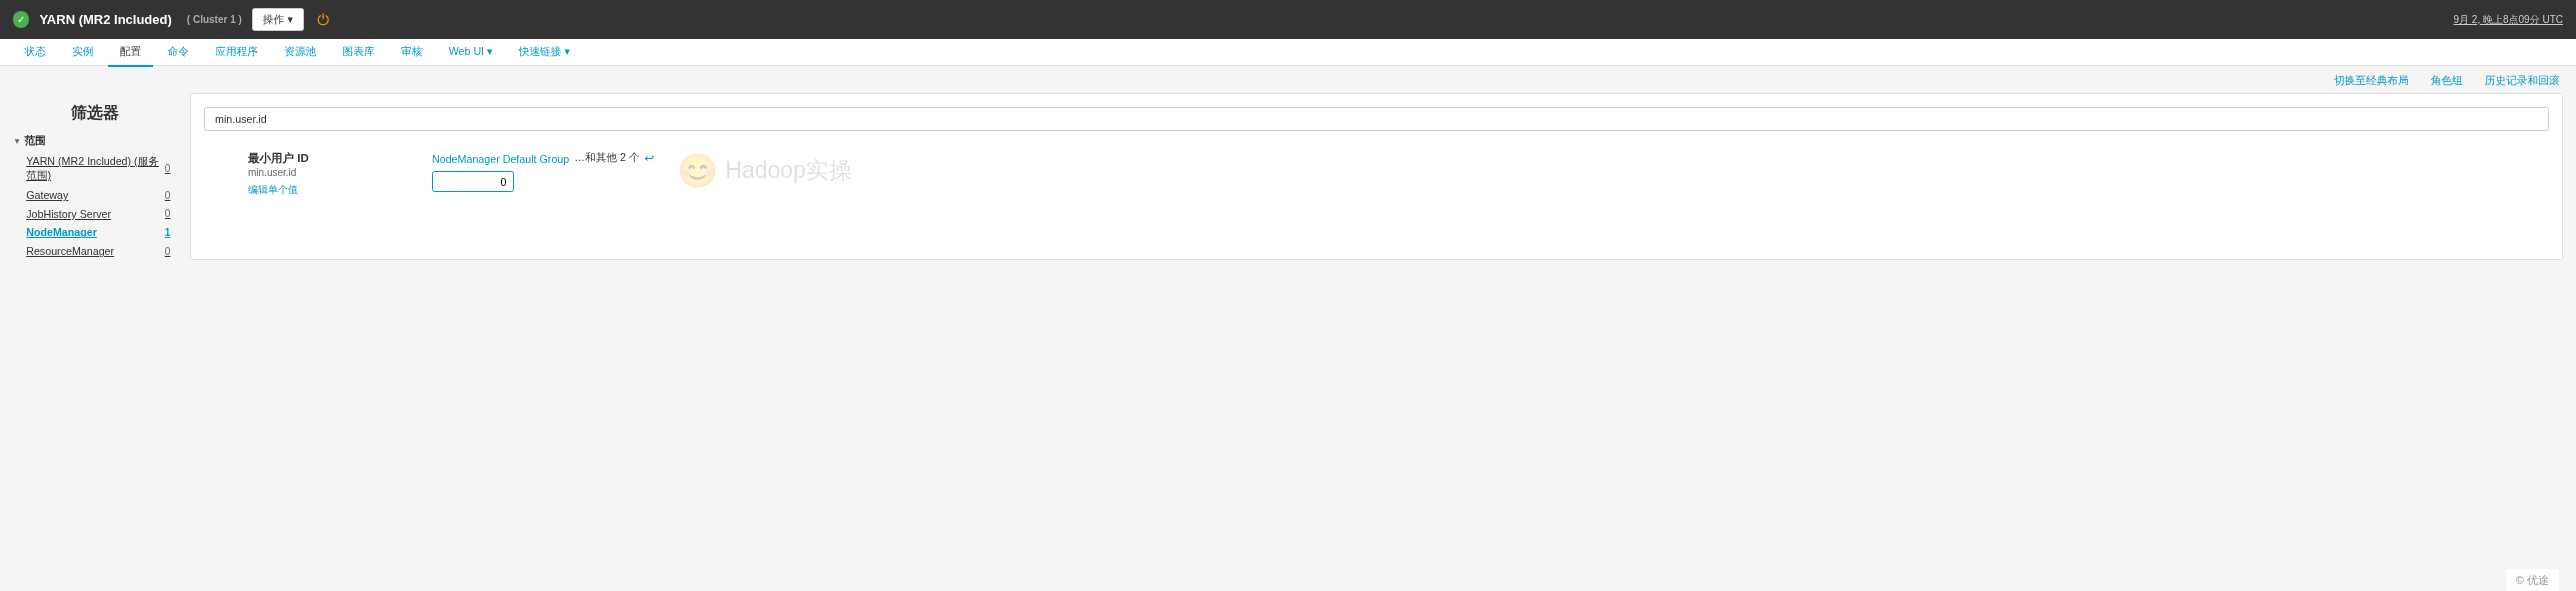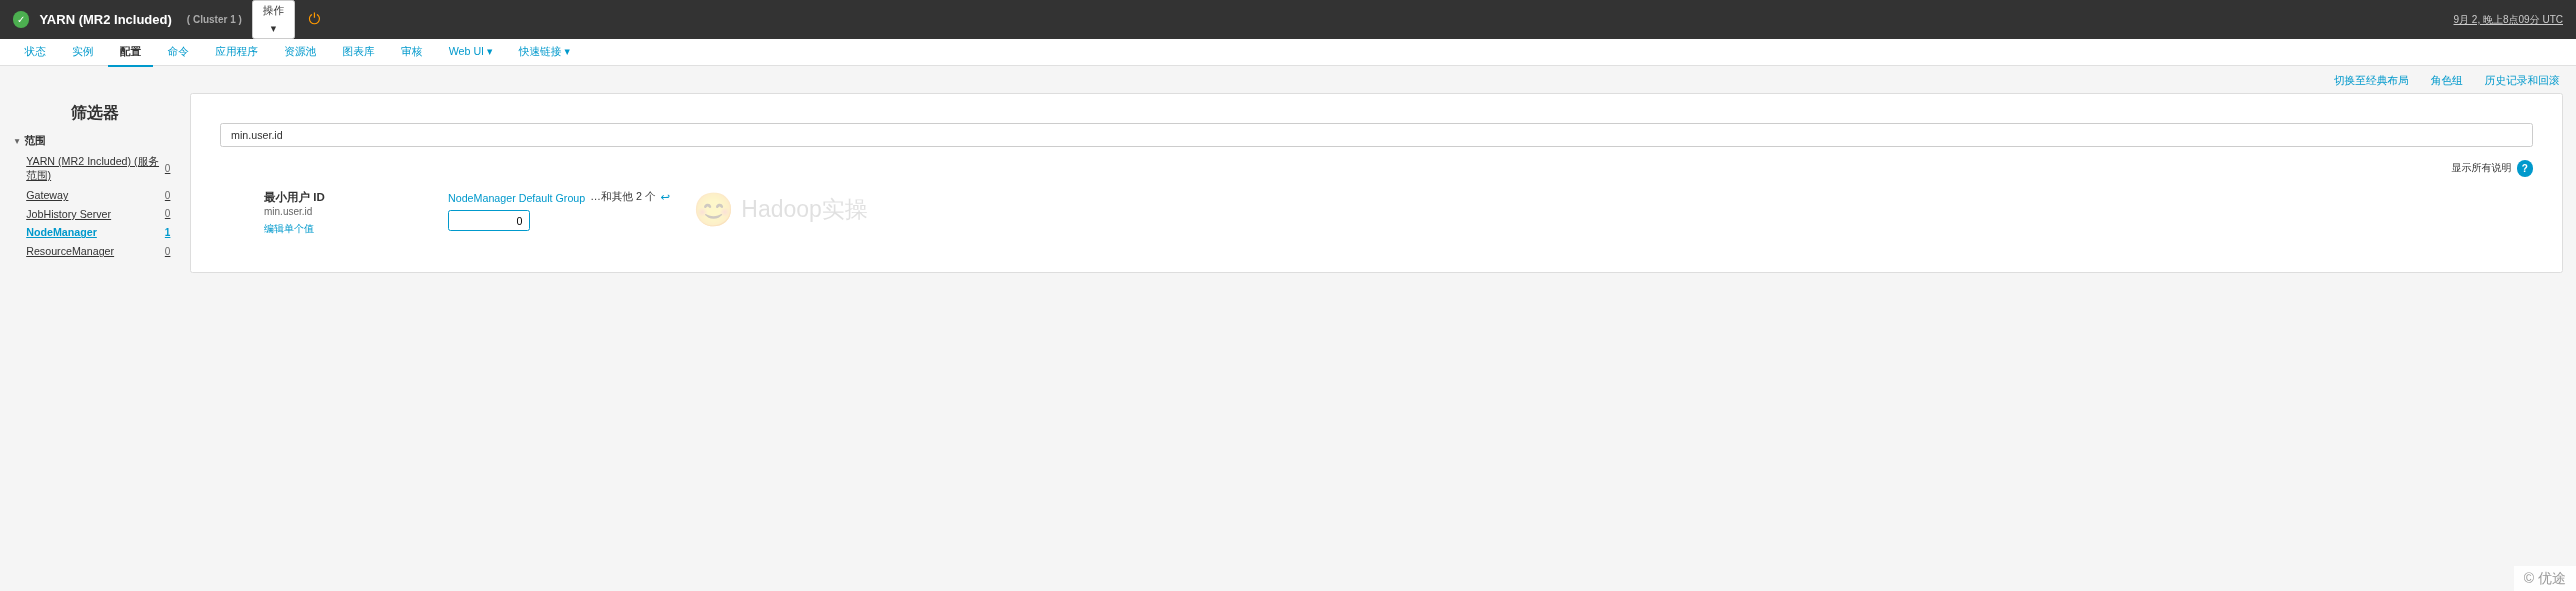--- a/index.html
+++ b/index.html
@@ -46,21 +46,20 @@
       background: #fff;
       border: 0.8px solid #ccc;
       border-radius: 2.5px;
       padding: 3.3px 10px;
       cursor: pointer;
       font-size: 10.7px;
       display: flex;
       align-items: center;
       gap: 3.3px;
       color: #333;
-      flex-direction: column;
     }
     .power-btn {
       background: transparent;
       border: none;
       color: #f90;
       font-size: 15px;
       cursor: pointer;
       padding: 3.3px;
     }
     .header-time {
@@ -85,21 +84,21 @@
       font-size: 10.7px;
       color: #0099cc;
       text-decoration: none;
       border-bottom: 2.5px solid transparent;
       margin-bottom: -1.6px;
       white-space: nowrap;
     }
     .nav-tab.active {
       color: #333;
       border-bottom: 2.5px solid #0099cc;
-      font-weight: 700;
+      font-weight: 400;
     }
 
     
     .toolbar-row {
       display: flex;
       justify-content: flex-end;
       padding: 8.2px 16.4px 5px 16.4px;
       gap: 22px;
     }
     .toolbar-link {
@@ -163,21 +162,21 @@
       font-size: 10px;
       color: #666;
     }
 
     
     .content-area {
       flex: 1;
       background: #fff;
       border: 0.8px solid #ddd;
       border-radius: 2.5px;
-      padding: 29px;
+      padding: 13px;
     }
 
     
     .search-bar {
       width: 100%;
       border: 0.8px solid #ccc;
       border-radius: 2.5px;
       padding: 5px 10px;
       font-size: 10.7px;
       margin-bottom: 13px;
@@ -266,23 +265,23 @@
       justify-content: center;
       font-size: 10px;
       font-weight: bold;
       cursor: pointer;
     }
 
     
     .bottom-bar {
       position: fixed;
       bottom: 0;
-      right: 0;
+      right: 17px;
       padding: 3.3px 10px;
-      font-size: 14px;
+      font-size: 11px;
       color: #999;
       background: rgba(255,255,255,0.9);
     }
 
     .show-all-desc {
       display: flex;
       align-items: center;
       gap: 5px;
       justify-content: flex-end;
       margin-bottom: 6.6px;
@@ -366,24 +365,20 @@
         <span class="badge">0</span>
       </li>
     </ul>
   </div>
 
   <div class="content-area">
     
     <input type="text" class="search-bar" placeholder="min.user.id" value="min.user.id" style="">
 
     
-    <div class="show-all-desc">
-      <span class="show-all-label">显示所有说明</span>
-      <span class="help-icon">?</span>
-    </div>
 
     
     <div class="config-row">
       <div class="config-label-section">
         <div class="config-name">最小用户 ID</div>
         <div class="config-key">min.user.id</div>
         <a class="edit-link">编辑单个值</a>
       </div>
 
       <div>

